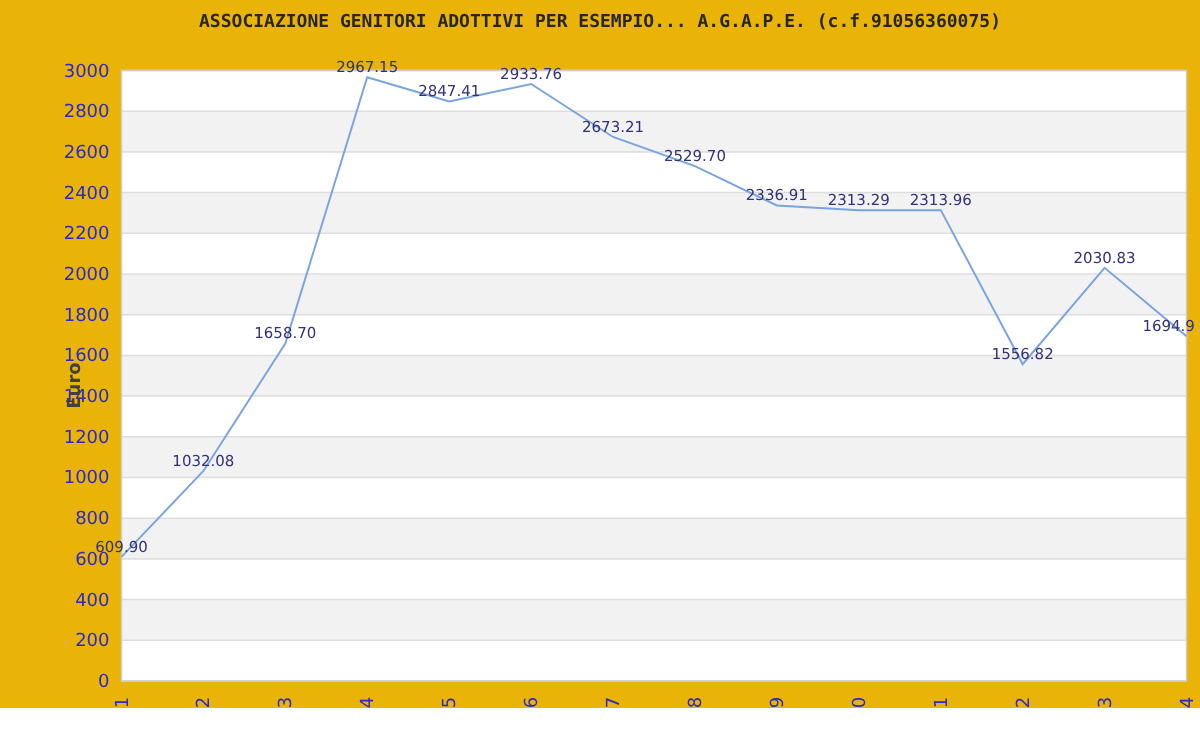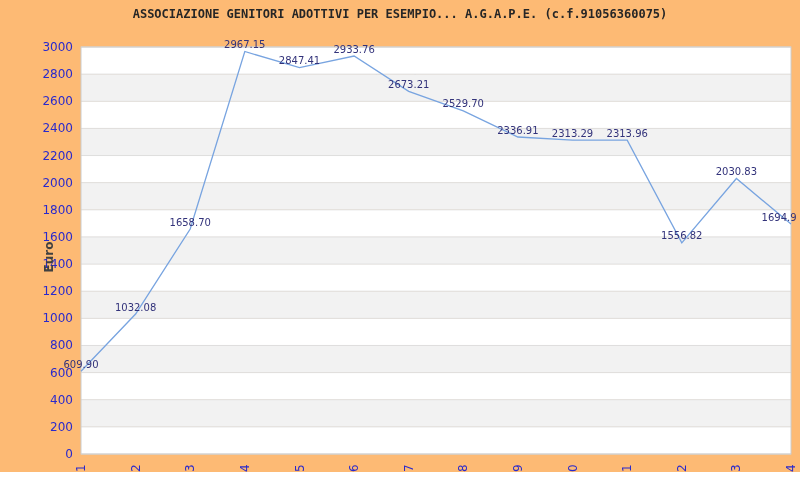--- a/index.html
+++ b/index.html
@@ -1,20 +1,20 @@
 <!DOCTYPE html>
 <html><head>
 <meta charset="utf-8">
 <style>
   html, body { margin: 0; padding: 0; background: #ffffff; }
   #stage {
     position: relative;
     width: 800px;
     height: 472px;
-    background: #fdba74;
+    background: #eab308;
     overflow: hidden;
     font-family: "DejaVu Sans", sans-serif;
   }
   #chart-title {
     position: absolute;
     top: 7px; left: 0; right: 0;
     text-align: center;
     font-family: "DejaVu Sans Mono", monospace;
     font-weight: bold;
     font-size: 12px;

